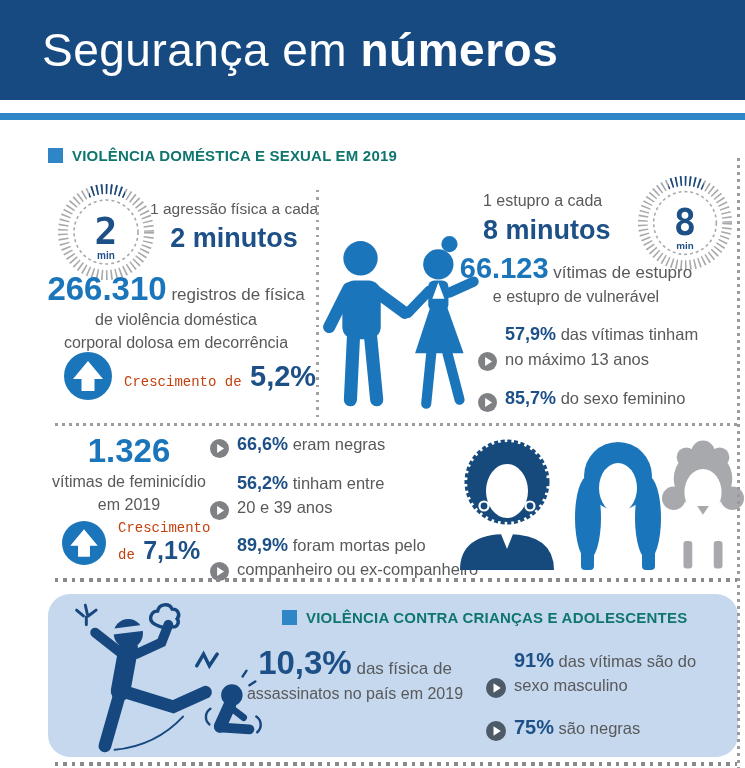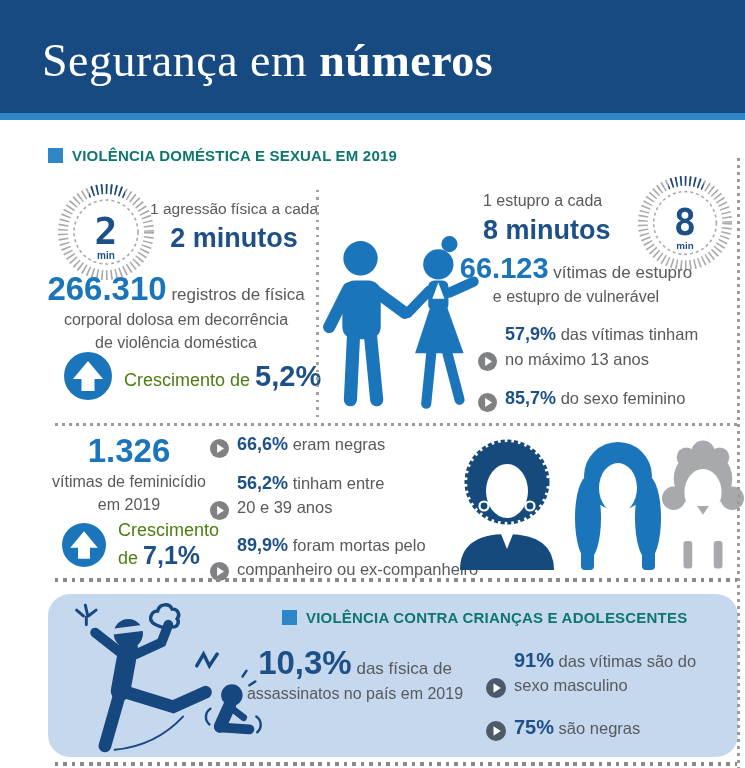--- a/index.html
+++ b/index.html
@@ -1,20 +1,20 @@
 <!DOCTYPE html>
 <html><head>
 <meta charset="utf-8">
 <style>
   html,body{margin:0;padding:0;background:#fff;}
   .page{position:relative;width:745px;height:768px;background:#ffffff;overflow:hidden;
         font-family:"Liberation Sans",sans-serif;}
   
-  .hdr{position:absolute;top:0;left:0;width:745px;height:120px;background:#174a80;
-       display:flex;align-items:center;padding-left:42px;box-sizing:border-box;font-family:Liberation Serif, serif;}
+  .hdr{position:absolute;top:0;left:0;width:745px;height:100px;background:#174a80;
+       display:flex;align-items:center;padding-left:42px;box-sizing:border-box;}
   .hdr-title{color:#fff;font-size:46px;font-weight:400;letter-spacing:.5px;white-space:nowrap;}
   .hdr-title .b{font-weight:bold;}
   .strip{position:absolute;top:113px;left:0;width:745px;height:7px;background:#2e86c6;}
   
   .sec-title{position:absolute;display:flex;align-items:center;gap:9px;}
   .sec-title .sq{width:15px;height:15px;background:#2e86c6;flex:none;}
   .sec-title .t{color:#0f766e;font-weight:bold;font-size:15px;letter-spacing:.2px;white-space:nowrap;}
   .abs{position:absolute;}
   .center{text-align:center;}
   
@@ -25,21 +25,21 @@
   
   .freq1{font-size:15.5px;color:#58595b;}
   .freq2{font-size:27px;font-weight:bold;color:#1d5086;margin-top:5px;}
   
   .statnum{font-size:33px;font-weight:bold;color:#1b75bb;}
   .statnum2{font-size:29px;font-weight:bold;color:#1b75bb;}
   .statrest{font-size:17px;color:#58595b;}
   .statline{font-size:16px;color:#58595b;line-height:1.45;}
   
   .growth{display:flex;align-items:center;gap:12px;}
-  .glabel{font-size:18px;color:#4d7c0f;}
+  .glabel{font-size:14px;color:#c2410c;font-family:Liberation Mono, monospace;}
   .gvalue{font-size:29px;font-weight:bold;color:#1d5086;}
   .gvalue2{font-size:25px;font-weight:bold;color:#1d5086;}
   
   .bullets{display:flex;flex-direction:column;}
   .bullet{display:flex;align-items:flex-end;gap:8px;}
   .bullet svg{flex:none;margin-top:2px;}
   .txtcol{line-height:1.42;}
   .bval{font-size:18px;font-weight:bold;color:#1d5086;}
   .btxt{font-size:16.5px;color:#58595b;}
   .bval.big{font-size:20px;}
@@ -79,22 +79,22 @@
     <text x="50" y="77" text-anchor="middle" font-family="Liberation Sans, sans-serif" font-size="10" font-weight="bold" fill="#1d5086">min</text>
   </svg>
 
   <div class="abs center" style="left:138px;top:200px;width:192px;">
     <div class="freq1">1 agressão física a cada</div>
     <div class="freq2">2 minutos</div>
   </div>
 
   <div class="abs center" style="left:30px;top:270px;width:292px;">
     <div style="white-space:nowrap;"><span class="statnum">266.310</span><span class="statrest"> registros de física</span></div>
+    <div class="statline">de violência doméstica</div>
     <div class="statline">corporal dolosa em decorrência</div>
-    <div class="statline">de violência doméstica</div>
   </div>
 
   <div class="abs growth" style="left:64px;top:352px;">
     <svg width="48" height="48" viewBox="0 0 48 48">
       <circle cx="24" cy="24" r="24" fill="#1b75bb"></circle>
       <path d="M24 9 L39 27 H30.5 V39 H17.5 V27 H9 Z" fill="#ffffff"></path>
     </svg>
     <div style="white-space:nowrap;"><span class="glabel">Crescimento de </span><span class="gvalue">5,2%</span></div>
   </div>
 

